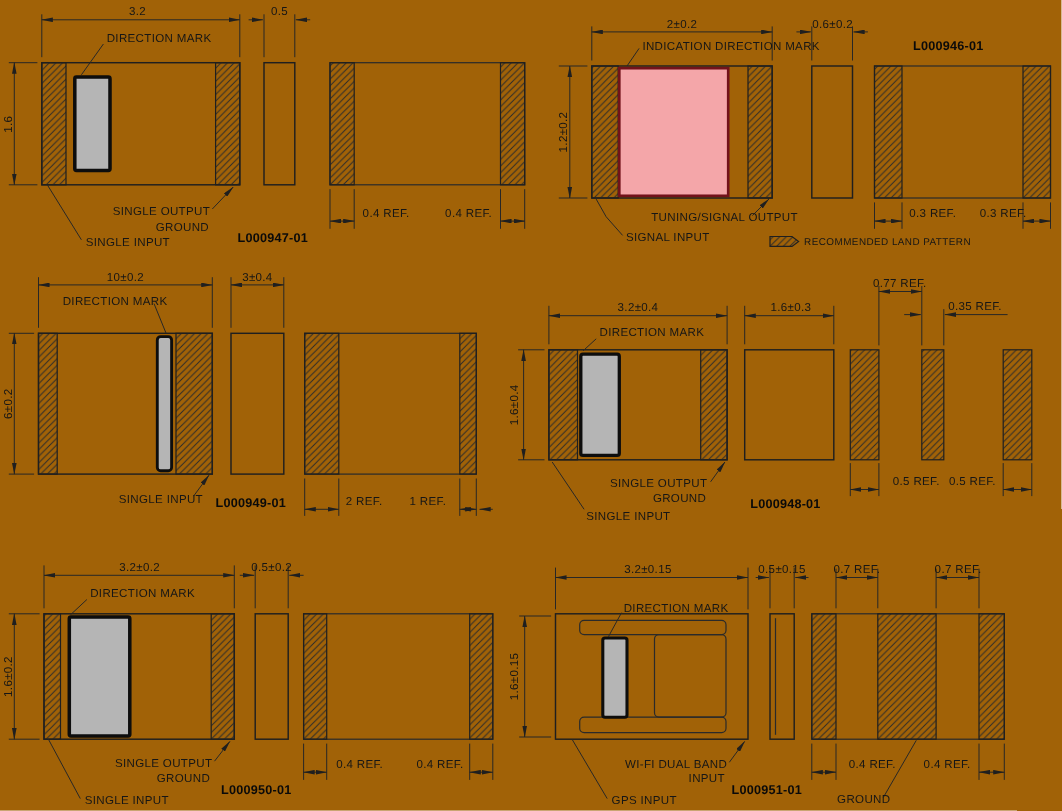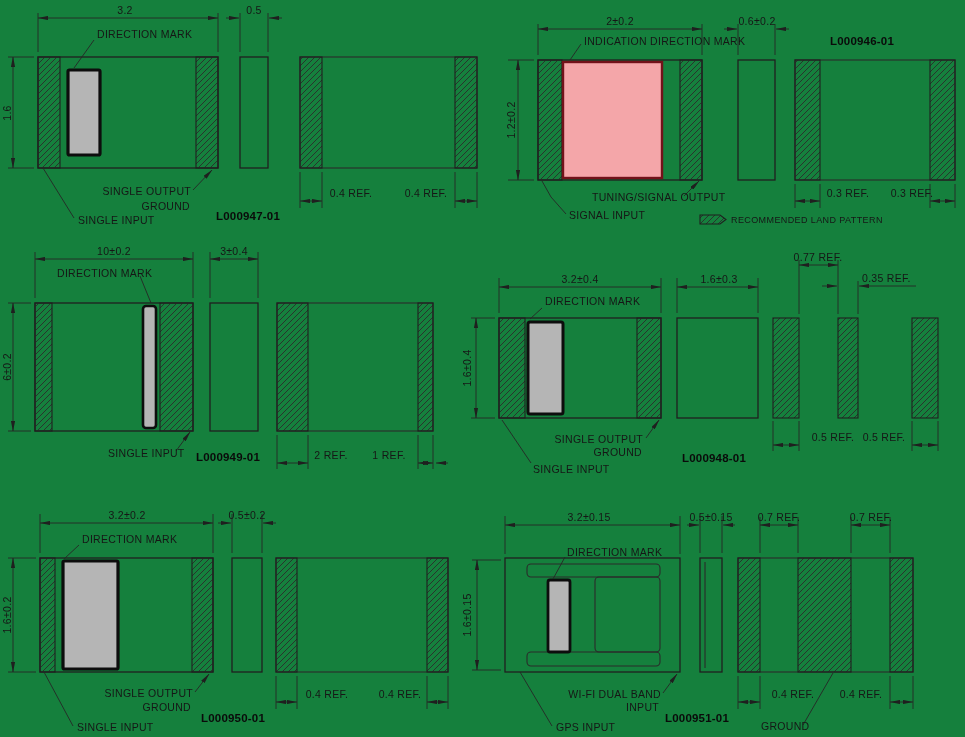--- a/index.html
+++ b/index.html
@@ -1,16 +1,16 @@
 <!DOCTYPE html>
 <html><head>
 <meta charset="utf-8">
 <style>
   html,body{margin:0;padding:0;background:#ffffff;}
-  .page{position:relative;width:965px;height:737px;background:#15803d;overflow:hidden;
+  .page{position:relative;width:965px;height:737px;background:#a16207;overflow:hidden;
         font-family:"Liberation Sans",sans-serif;}
   svg{display:block;}
   .o  {fill:none;stroke:#1f1f1f;stroke-width:1.3;}              
   .o2 {fill:none;stroke:#2a2a2a;stroke-width:1.1;}              
   .h  {fill:url(#hatch);stroke:#1f1f1f;stroke-width:1.1;}       
   .d  {fill:none;stroke:#262626;stroke-width:0.9;}              
   .mk {fill:#b5b5b5;stroke:#0d0d0d;}                            
   .t  {font-size:10.5px;fill:#161616;letter-spacing:0.3px;}     
   .tm {text-anchor:middle;}
   .te {text-anchor:end;}

